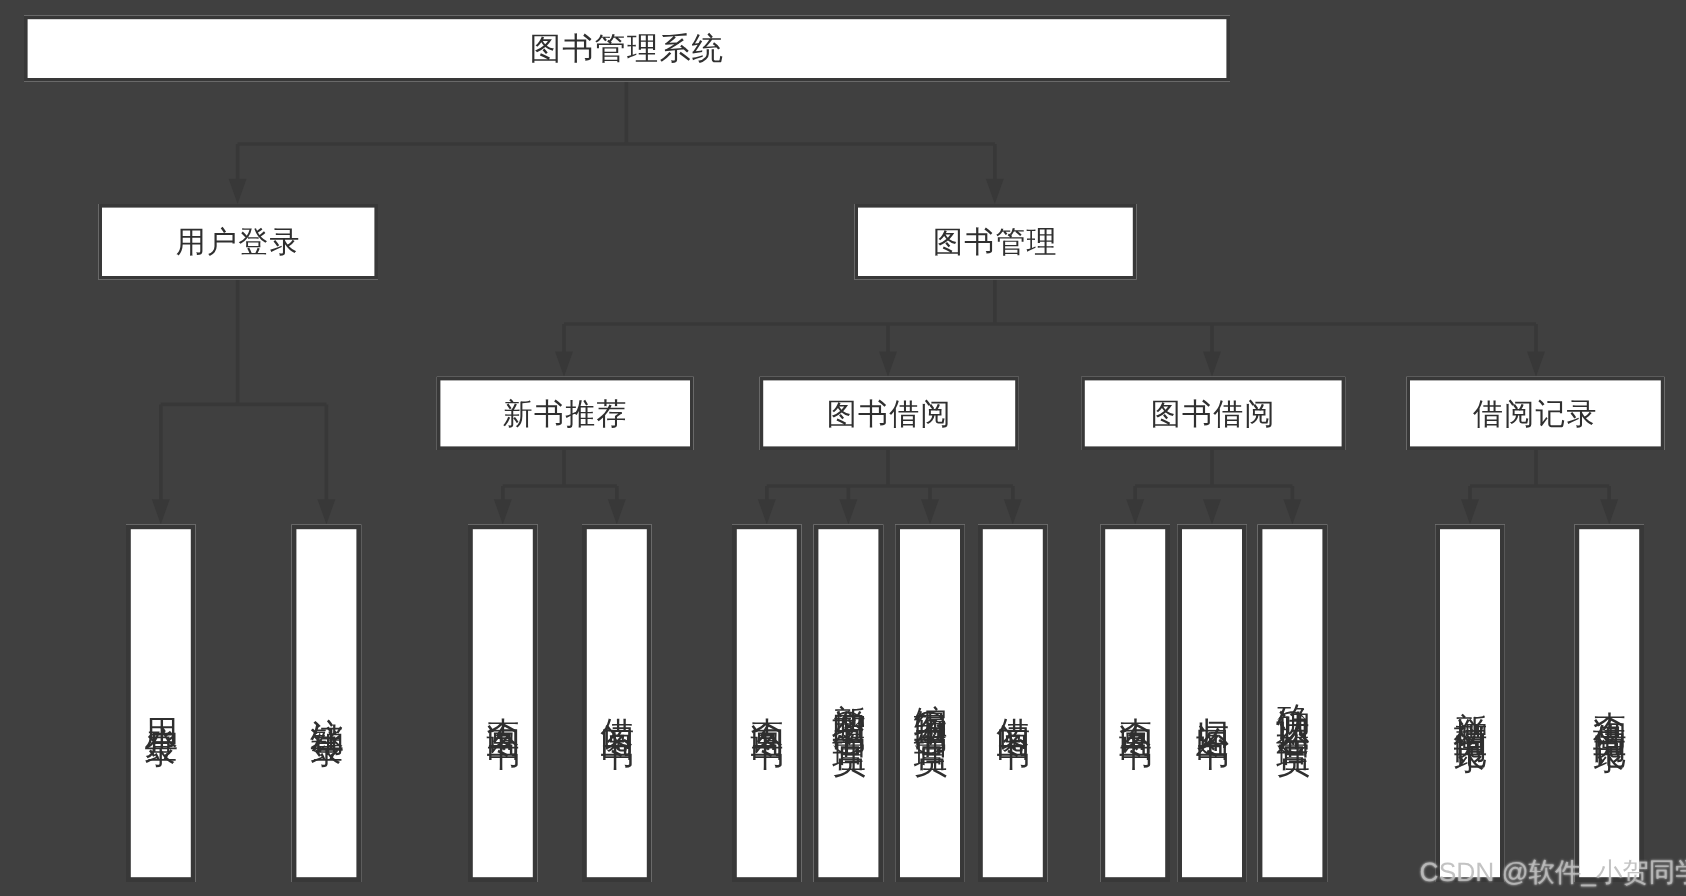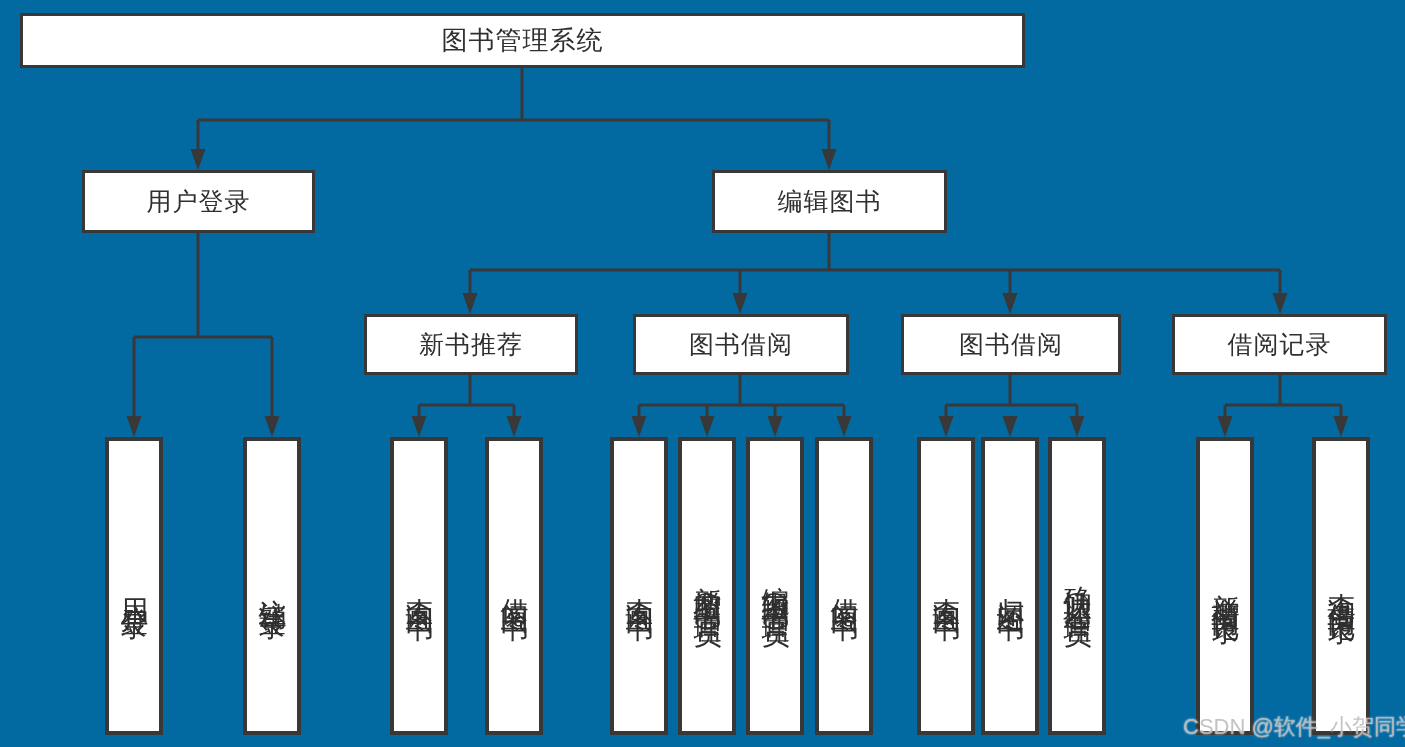--- a/index.html
+++ b/index.html
@@ -4,21 +4,21 @@
 <style>
   html, body {
     margin: 0;
     padding: 0;
     background: #ffffff;
   }
   .canvas {
     position: relative;
     width: 1405px;
     height: 747px;
-    background: #0369a1;
+    background: #404040;
     font-family: "Liberation Sans", sans-serif;
     overflow: hidden;
   }
   svg.connectors {
     position: absolute;
     left: 0; top: 0;
     width: 1405px;
     height: 747px;
     pointer-events: none;
   }
@@ -115,21 +115,21 @@
   </svg>
 
   <div class="node root" style="left:20px; top:13px; width:1005px; height:55px;">
     <span class="hlabel">图书管理系统</span>
   </div>
 
   <div class="node" style="left:82px; top:170px; width:233px; height:63px;">
     <span class="hlabel">用户登录</span>
   </div>
   <div class="node" style="left:712px; top:170px; width:235px; height:63px;">
-    <span class="hlabel">编辑图书</span>
+    <span class="hlabel">图书管理</span>
   </div>
 
   <div class="node" style="left:633px; top:314px; width:216px; height:61px;">
     <span class="hlabel">图书借阅</span>
   </div>
   <div class="node" style="left:364px; top:314px; width:214px; height:61px;">
     <span class="hlabel">新书推荐</span>
   </div>
   <div class="node" style="left:901px; top:314px; width:220px; height:61px;">
     <span class="hlabel">图书借阅</span>

